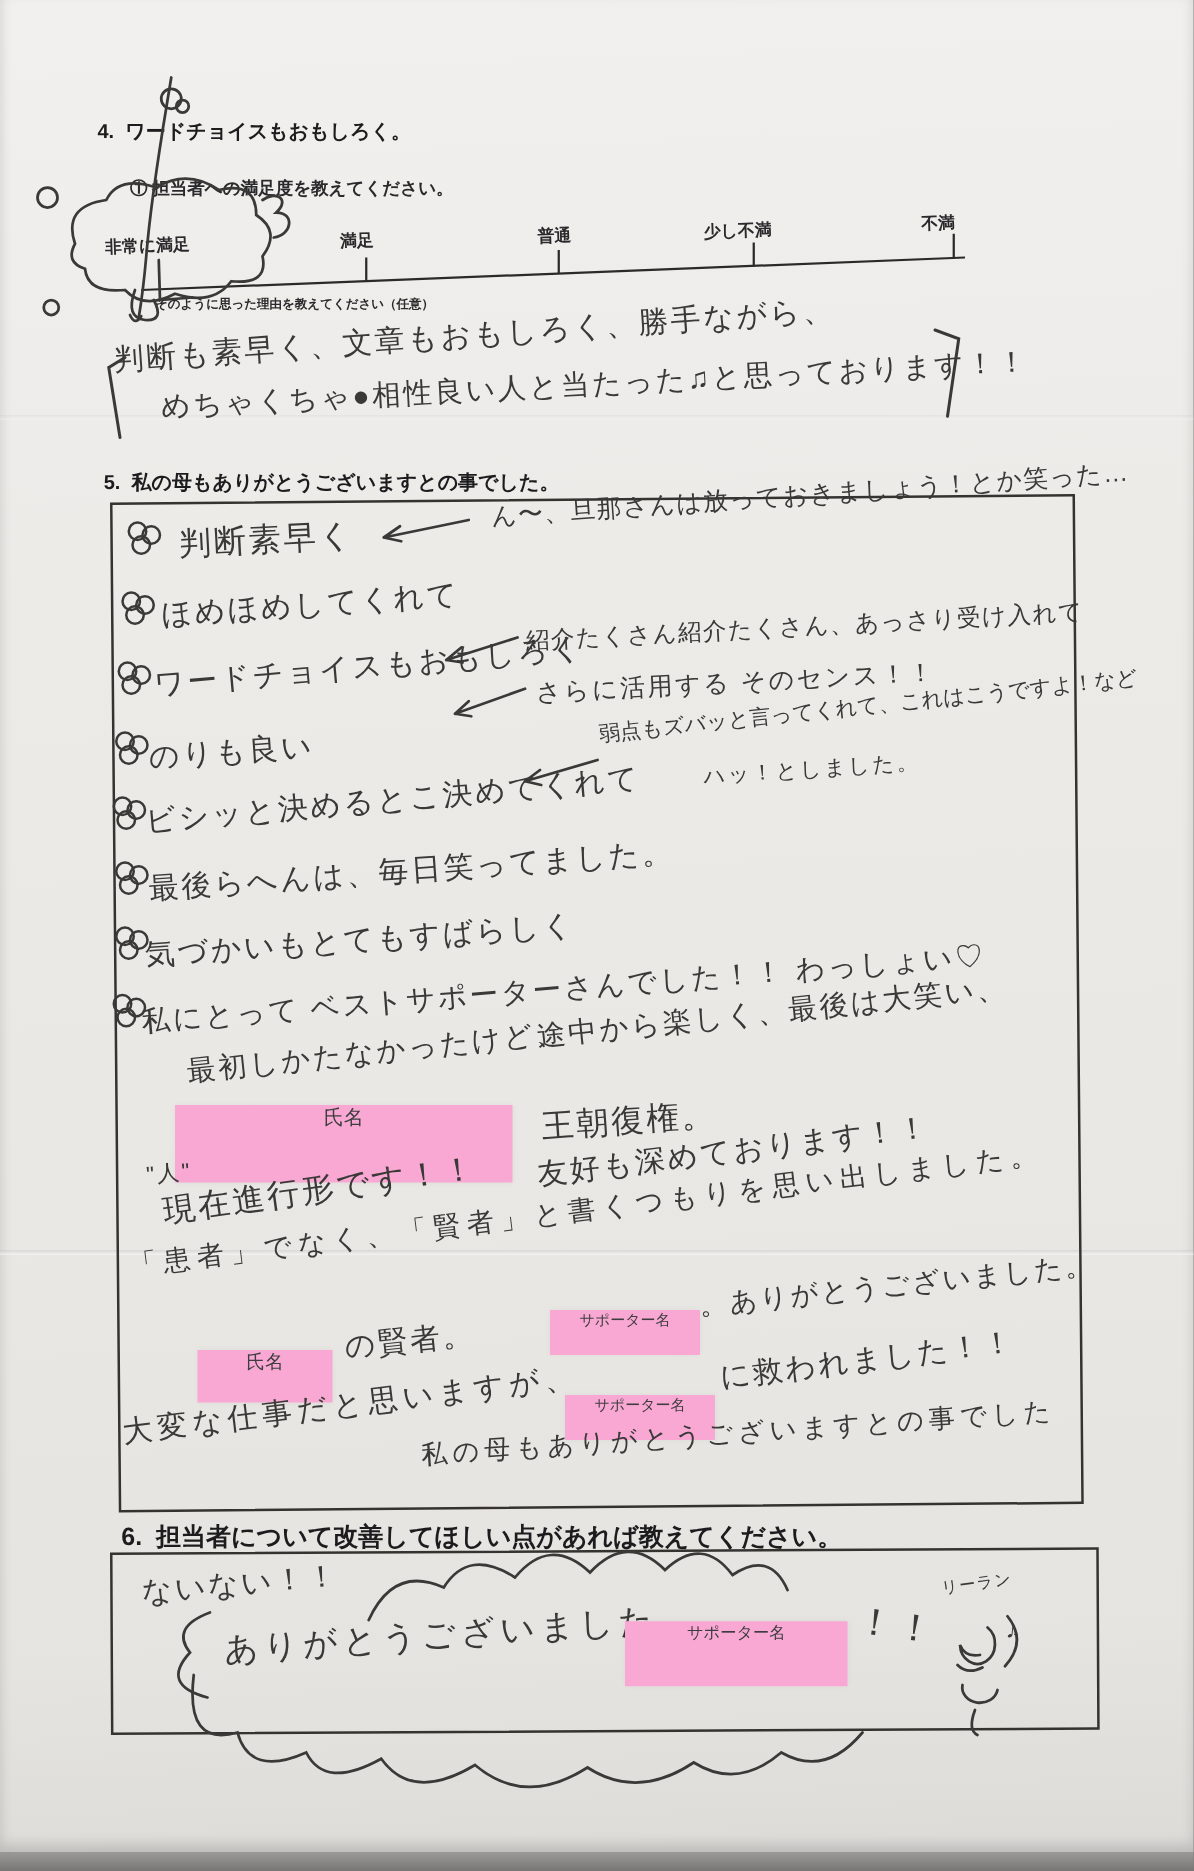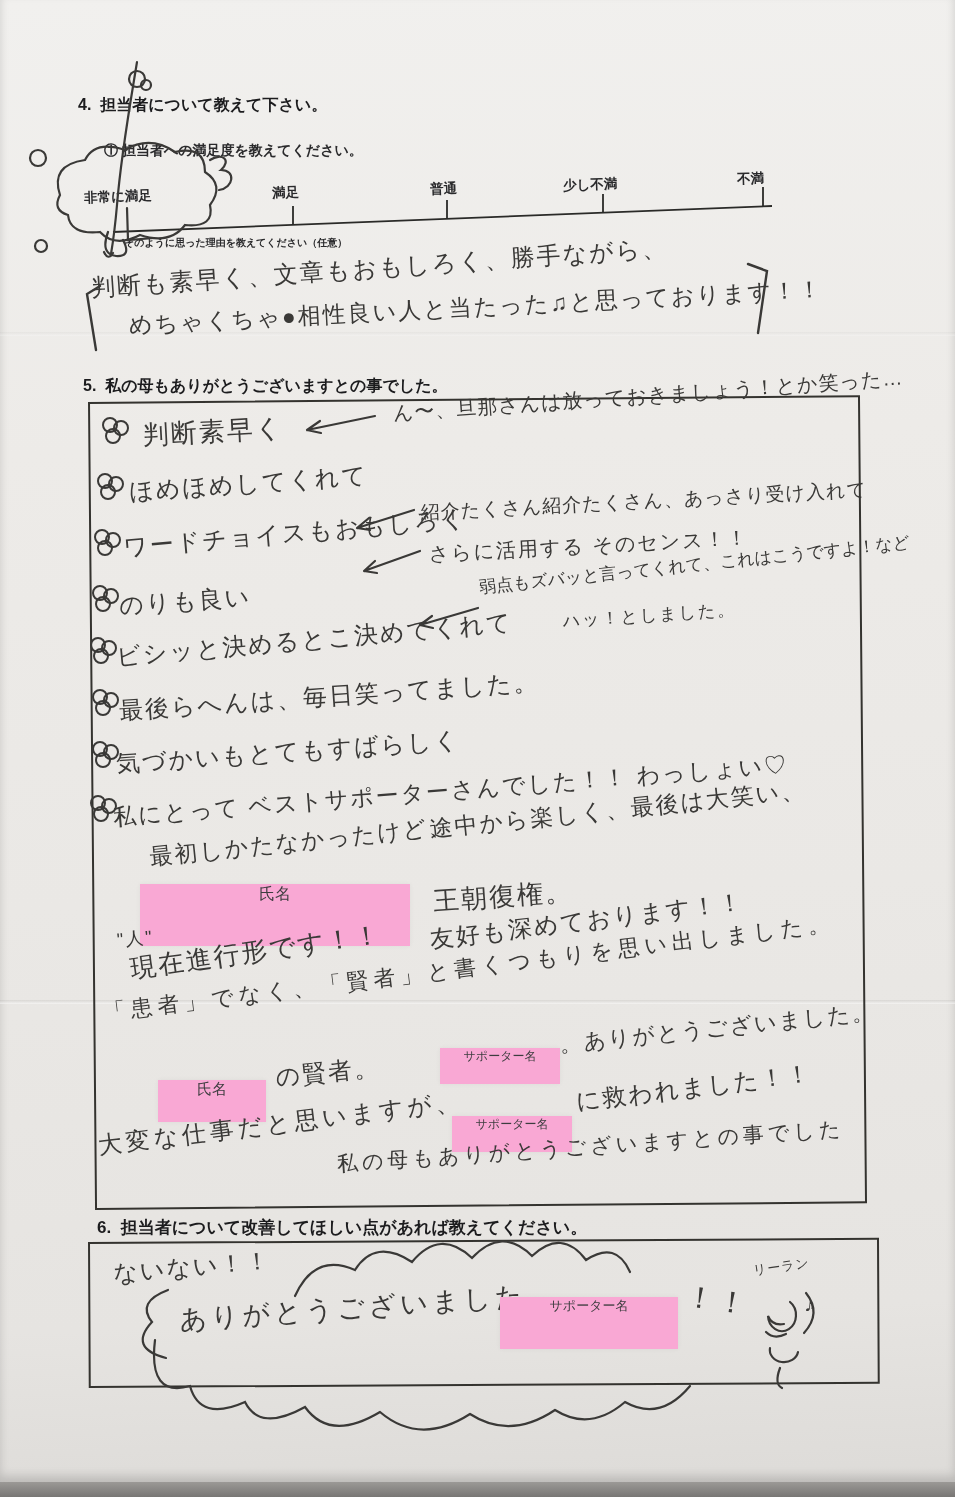--- a/index.html
+++ b/index.html
@@ -26,21 +26,21 @@
 </head>
 <body>
 
 <div class="paper"></div>
 <div class="bottomstrip"></div>
 <div class="crease" style="top:1000px"></div>
 <div class="crease" style="top:332px;opacity:.5"></div>
 
 <div class="pt" style="left:78px;top:95px;font-size:16px">
   <span>4.</span>&nbsp;
-  <span>担当者について教えて下さい。</span>
+  <span>ワードチョイスもおもしろく。</span>
 </div>
 <div class="pm" style="left:104px;top:142px;font-size:14px">① 担当者への満足度を教えてください。</div>
 
 <div class="pm" style="left:84px;top:188px;font-size:13.5px;transform:rotate(-2deg)">非常に満足</div>
 <div class="pm" style="left:272px;top:184px;font-size:13.5px;transform:rotate(-2deg)">満足</div>
 <div class="pm" style="left:430px;top:180px;font-size:13.5px;transform:rotate(-2deg)">普通</div>
 <div class="pm" style="left:563px;top:176px;font-size:13.5px;transform:rotate(-2deg)">少し不満</div>
 <div class="pm" style="left:737px;top:170px;font-size:13.5px;transform:rotate(-2deg)">不満</div>
 
 <div class="pm" style="left:124px;top:236px;font-size:10px">そのように思った理由を教えてください（任意）</div>
@@ -86,21 +86,21 @@
     <span>サポーター名</span>
   </div>
 <div class="hw" style="left:558px;top:1030px;font-size:22px;transform:rotate(-6deg)">。ありがとうございました。</div>
 <div class="patch" style="left:452px;top:1116px;width:120px;height:36px;font-size:12px">
     <span>サポーター名</span>
   </div>
 <div class="hw" style="left:574px;top:1086px;font-size:24px;transform:rotate(-7deg)">に救われました！！</div>
 <div class="hw" style="left:96px;top:1130px;font-size:24px;transform:rotate(-7deg);letter-spacing:4px">大変な仕事だと思いますが、</div>
 <div class="hw" style="left:336px;top:1150px;font-size:21px;transform:rotate(-4deg);letter-spacing:4px">私の母もありがとうございますとの事でした</div>
 
-<div class="pt" style="left:97px;top:1216px;font-size:17px">
+<div class="pt" style="left:97px;top:1216px;font-size:20px">
   <span>6.</span>&nbsp;
   <span>担当者について改善してほしい点があれば教えてください。</span>
 </div>
 <div class="box" style="left:88px;top:1242px;width:787px;height:142px;transform:rotate(-0.3deg)"></div>
 <div class="hw" style="left:112px;top:1258px;font-size:24px;transform:rotate(-5deg)">ないない！！</div>
 <div class="hw" style="left:178px;top:1302px;font-size:27px;transform:rotate(-4deg);letter-spacing:4px">ありがとうございました</div>
 <div class="patch" style="left:500px;top:1297px;width:178px;height:52px;font-size:13px">
     <span>サポーター名</span>
   </div>
 <div class="hw" style="left:688px;top:1276px;font-size:30px;transform:rotate(8deg)">！！</div>

